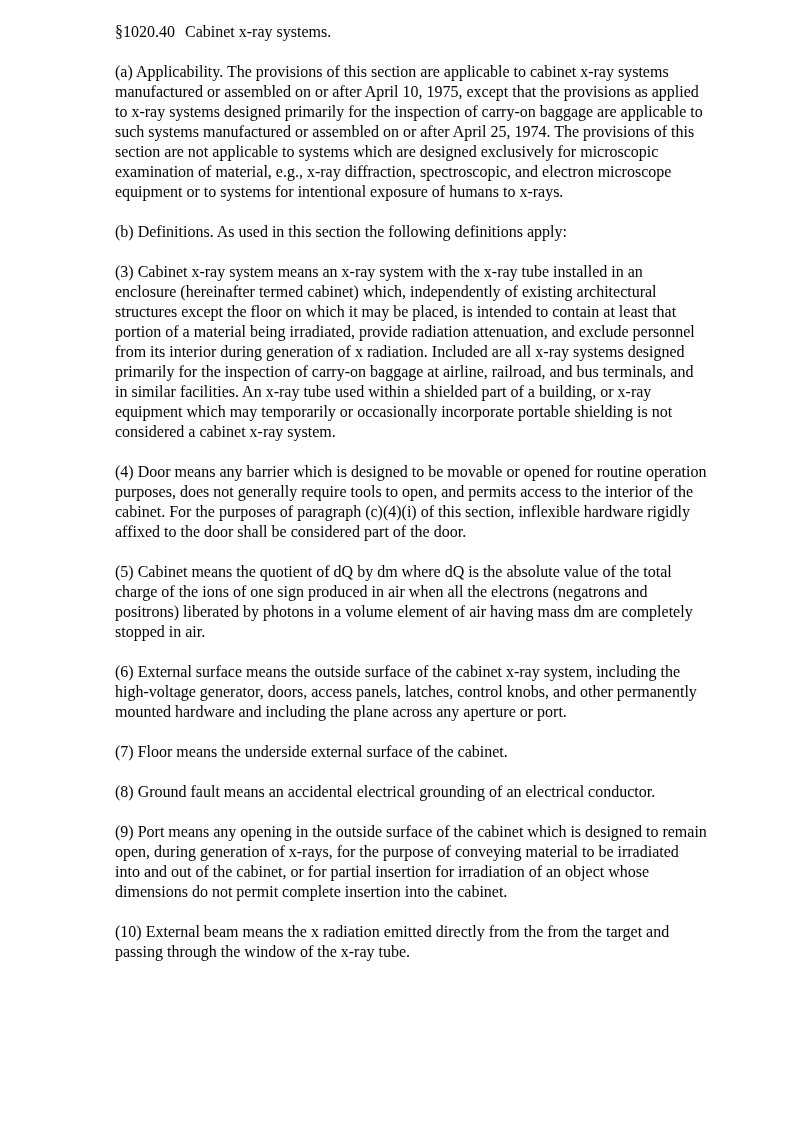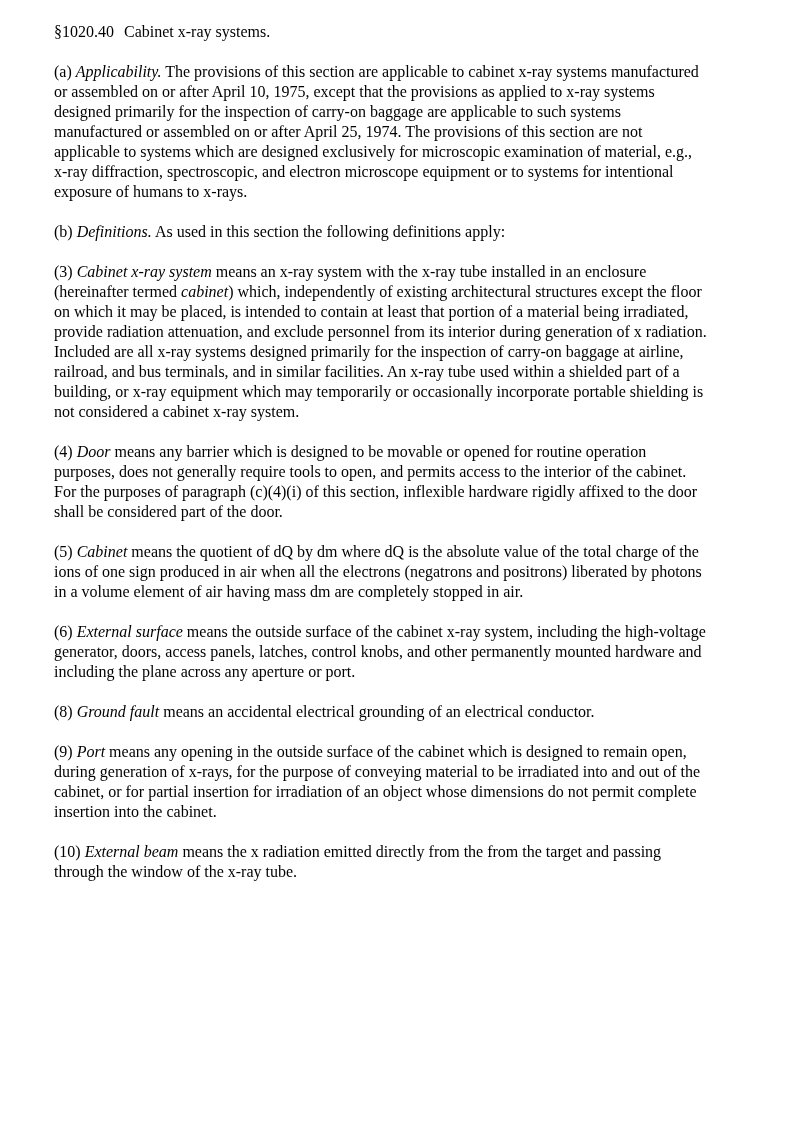--- a/index.html
+++ b/index.html
@@ -9,33 +9,33 @@
     height: 1123px;
     font-family: "Liberation Serif", "DejaVu Serif", serif;
     font-size: 16px;
     line-height: 20px;
     color: #000000;
     overflow: hidden;
   }
   .page {
     width: 794px;
     height: 1123px;
-    padding: 22px 87px 0 54px;
+    padding: 22px 87px 0 115px;
     background: #ffffff;
   }
   .doc-title {
     font-size: 16px;
     font-weight: normal;
     line-height: 20px;
     margin-bottom: 20px;
     white-space: nowrap;
   }
   .doc-title .title-text { margin-left: 10px; }
   .para { margin-bottom: 20px; }
-  .it { font-style: italic; }
+  .it { }
 </style>
 </head>
 <body>
 
 <div class="page">
   <h1 class="doc-title"><span>§1020.40</span><span class="title-text">Cabinet x-ray systems.</span></h1>
 
   <p class="para"><span>(a) </span><span class="it">Applicability.</span><span> The provisions of this section are applicable to cabinet x-ray systems manufactured or assembled on or after April 10, 1975, except that the provisions as applied to x-ray systems designed primarily for the inspection of carry-on baggage are applicable to such systems manufactured or assembled on or after April 25, 1974. The provisions of this section are not applicable to systems which are designed exclusively for microscopic examination of material, e.g., x-ray diffraction, spectroscopic, and electron microscope equipment or to systems for intentional exposure of humans to x-rays.</span></p>
 
   <p class="para"><span>(b) </span><span class="it">Definitions.</span><span> As used in this section the following definitions apply:</span></p>
@@ -43,19 +43,20 @@
 
 
   <p class="para"><span>(3) </span><span class="it">Cabinet x-ray system</span><span> means an x-ray system with the x-ray tube installed in an enclosure (hereinafter termed </span><span class="it">cabinet</span><span>) which, independently of existing architectural structures except the floor on which it may be placed, is intended to contain at least that portion of a material being irradiated, provide radiation attenuation, and exclude personnel from its interior during generation of x radiation. Included are all x-ray systems designed primarily for the inspection of carry-on baggage at airline, railroad, and bus terminals, and in similar facilities. An x-ray tube used within a shielded part of a building, or x-ray equipment which may temporarily or occasionally incorporate portable shielding is not considered a cabinet x-ray system.</span></p>
 
   <p class="para"><span>(4) </span><span class="it">Door</span><span> means any barrier which is designed to be movable or opened for routine operation purposes, does not generally require tools to open, and permits access to the interior of the cabinet. For the purposes of paragraph (c)(4)(i) of this section, inflexible hardware rigidly affixed to the door shall be considered part of the door.</span></p>
 
   <p class="para"><span>(5) </span><span class="it">Cabinet</span><span> means the quotient of dQ by dm where dQ is the absolute value of the total charge of the ions of one sign produced in air when all the electrons (negatrons and positrons) liberated by photons in a volume element of air having mass dm are completely stopped in air.</span></p>
 
   <p class="para"><span>(6) </span><span class="it">External surface</span><span> means the outside surface of the cabinet x-ray system, including the high-voltage generator, doors, access panels, latches, control knobs, and other permanently mounted hardware and including the plane across any aperture or port.</span></p>
 
+  <p class="para"><span>(7) </span><span class="it">Floor</span><span> means the underside external surface of the cabinet.</span></p>
 
   <p class="para"><span>(8) </span><span class="it">Ground fault</span><span> means an accidental electrical grounding of an electrical conductor.</span></p>
 
   <p class="para"><span>(9) </span><span class="it">Port</span><span> means any opening in the outside surface of the cabinet which is designed to remain open, during generation of x-rays, for the purpose of conveying material to be irradiated into and out of the cabinet, or for partial insertion for irradiation of an object whose dimensions do not permit complete insertion into the cabinet.</span></p>
 
   <p class="para"><span>(10) </span><span class="it">External beam</span><span> means the x radiation emitted directly from the from the target and passing through the window of the x-ray tube.</span></p>
 </div>
 
 </body></html>

